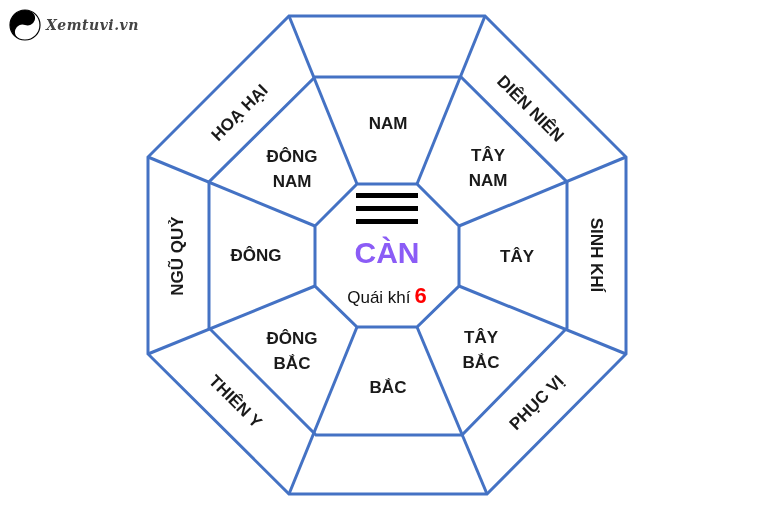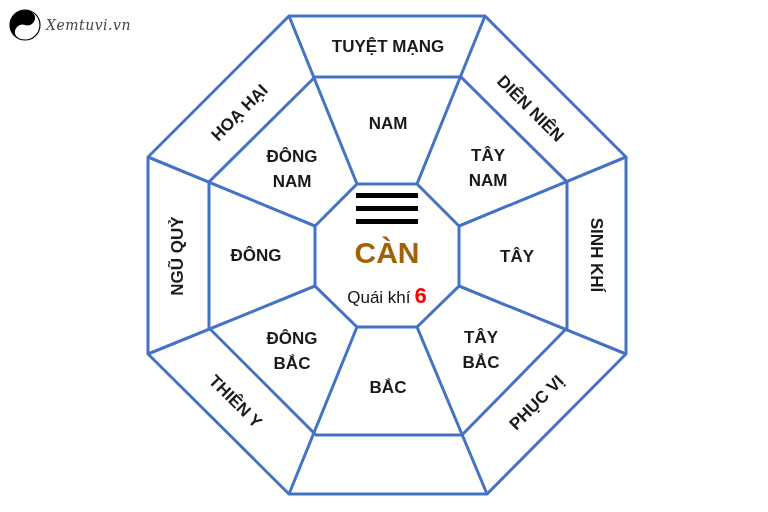--- a/index.html
+++ b/index.html
@@ -1,23 +1,23 @@
 <!DOCTYPE html>
 <html><head>
 <meta charset="utf-8">
 <style>
   html, body { margin:0; padding:0; background:#ffffff; }
   body { width:768px; height:512px; position:relative; overflow:hidden; font-family:"Liberation Sans", "DejaVu Sans", sans-serif; }
   #stage { position:absolute; left:0; top:0; width:768px; height:512px; }
   .lbl { position:absolute; font-weight:bold; color:#1a1a1a; font-size:17px; text-align:center; white-space:nowrap; line-height:24px; transform-origin:center center; }
-  .logo { position:absolute; left:8px; top:8px; display:flex; align-items:center; }
+  .logo { position:absolute; left:8px; top:8px; display:flex; align-items:center;font-weight:bold; }
   .logo-text { font-family:"DejaVu Serif", serif; font-style:italic; font-size:14px; color:#444; margin-left:4px; letter-spacing:0.5px; }
   .trigram { position:absolute; left:356px; top:193px; width:62px; }
   .trigram div { height:5px; background:#000; margin-bottom:8px; }
-  .center-name { position:absolute; left:337px; top:236px; width:100px; text-align:center; font-size:30px; font-weight:bold; color:#a16207; }
+  .center-name { position:absolute; left:337px; top:236px; width:100px; text-align:center; font-size:30px; font-weight:bold; color:#8b5cf6; }
   .center-sub { position:absolute; left:325px; top:283px; width:124px; text-align:center; font-size:17px; color:#111; }
   .center-sub .num { color:#ff0000; font-weight:bold; font-size:22px; margin-left:4px; }
 </style>
 </head>
 <body>
 
 <div id="stage">
   <svg width="768" height="512" viewBox="0 0 768 512" style="position:absolute;left:0;top:0">
     <g fill="none" stroke="#4472c4" stroke-width="3" stroke-linejoin="miter">
 
@@ -62,20 +62,19 @@
   <div class="lbl" style="left:477px;top:245px;width:80px">TÂY</div>
   <div class="lbl" style="left:441px;top:326px;width:80px">TÂY</div>
   <div class="lbl" style="left:441px;top:351px;width:80px">BẮC</div>
   <div class="lbl" style="left:348px;top:376px;width:80px">BẮC</div>
   <div class="lbl" style="left:252px;top:327px;width:80px">ĐÔNG</div>
   <div class="lbl" style="left:252px;top:352px;width:80px">BẮC</div>
   <div class="lbl" style="left:216px;top:244px;width:80px">ĐÔNG</div>
   <div class="lbl" style="left:252px;top:145px;width:80px">ĐÔNG</div>
   <div class="lbl" style="left:252px;top:170px;width:80px">NAM</div>
 
-  <div class="lbl" style="left:318px;top:35px;width:140px">TUYỆT MẠNG</div>
   <div class="lbl" style="left:470px;top:97px;width:120px;transform:rotate(45deg)">DIÊN NIÊN</div>
   <div class="lbl" style="left:536px;top:243px;width:120px;transform:rotate(90deg)">SINH KHÍ</div>
   <div class="lbl" style="left:477px;top:391px;width:120px;transform:rotate(-45deg)">PHỤC VỊ</div>
   <div class="lbl" style="left:175px;top:390px;width:120px;transform:rotate(45deg)">THIÊN Y</div>
   <div class="lbl" style="left:118px;top:244px;width:120px;transform:rotate(-90deg)">NGŨ QUỶ</div>
   <div class="lbl" style="left:180px;top:101px;width:120px;transform:rotate(-45deg)">HOẠ HẠI</div>
 </div>
 
 </body></html>

